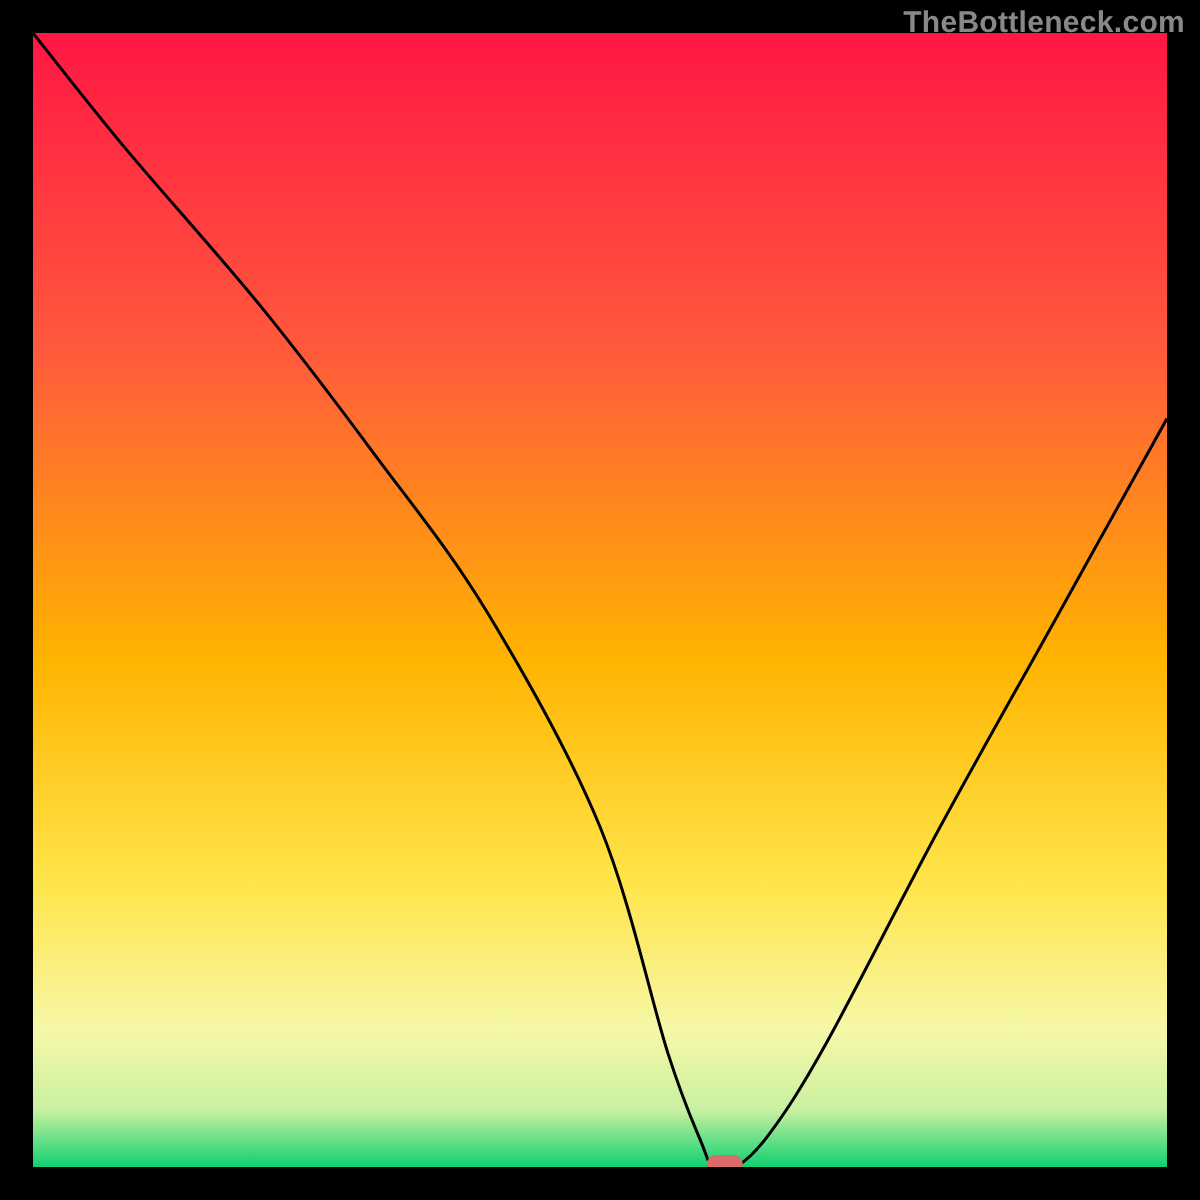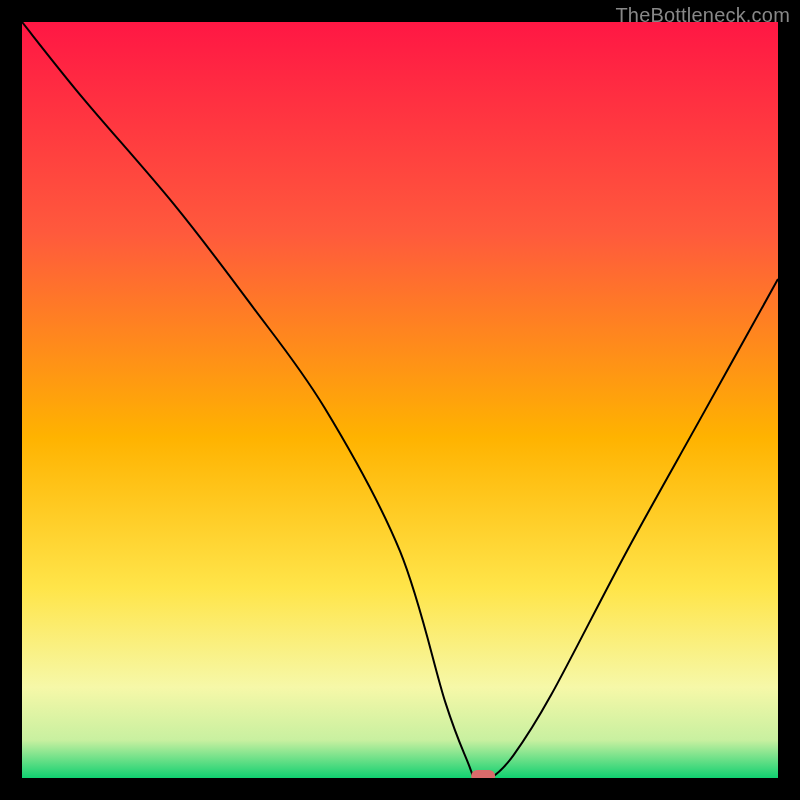--- a/index.html
+++ b/index.html
@@ -16,21 +16,21 @@
     width: 800px;
     height: 800px;
     background: #000;
   }
   .watermark {
     position: absolute;
     top: 4px;
     right: 10px;
     color: #888;
     font-size: 20px;
-    font-weight: 400;
+    font-weight: 700;
     letter-spacing: 0.2px;
     z-index: 5;
   }
   .plot-area {
     position: absolute;
     left: 22px;
     top: 22px;
     width: 756px;
     height: 756px;
   }

